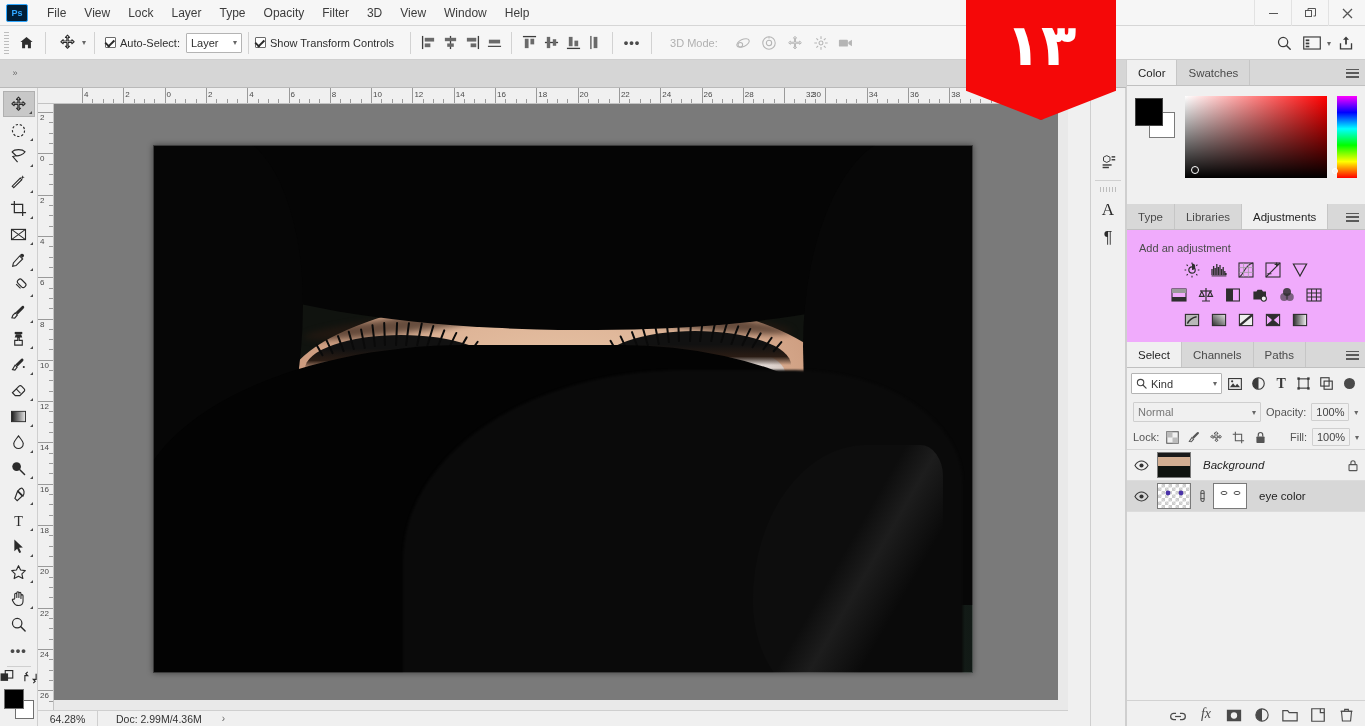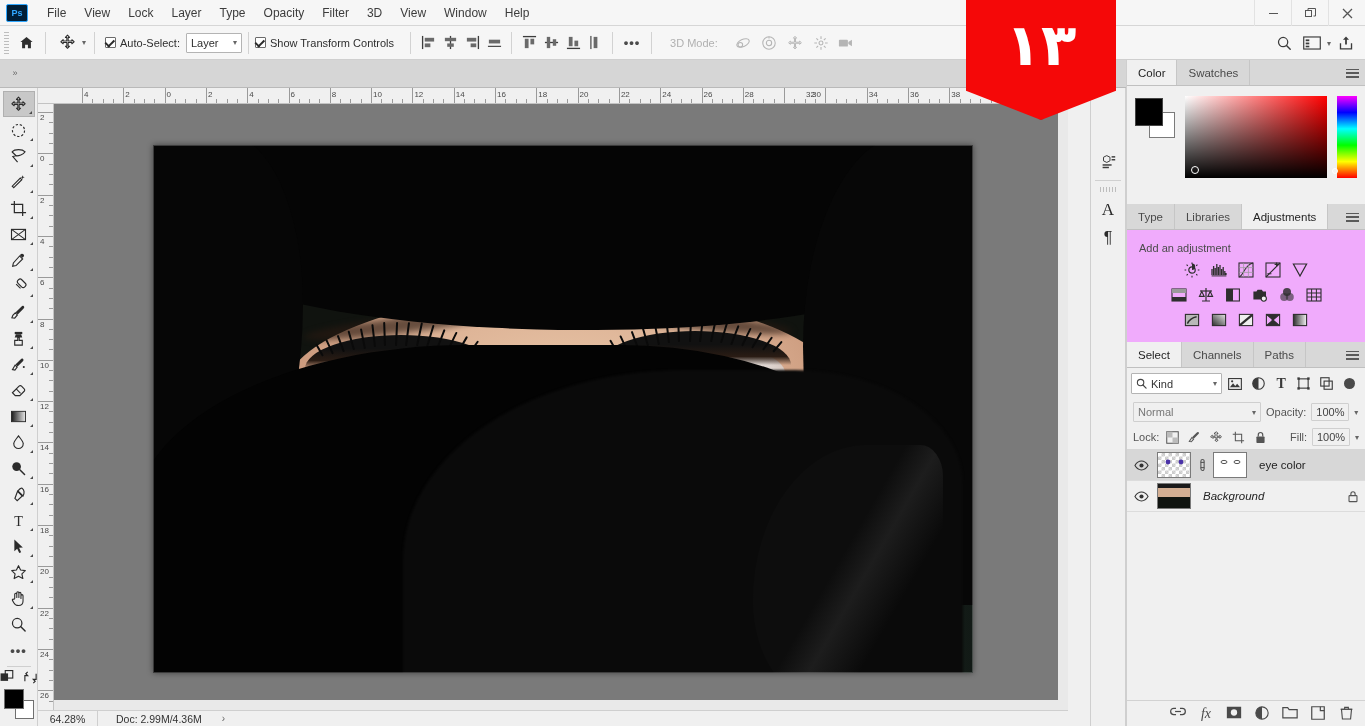--- a/index.html
+++ b/index.html
@@ -303,21 +303,21 @@
     background:linear-gradient(180deg,#1a1a1a 0 18%, #d3ae92 18% 55%, #101410 55% 100%);
   }
   .link-ico { width:10px; display:flex; align-items:center; justify-content:center; color:#555; font-size:12px; }
   .layer-name { font-size:11.5px; color:#232323; margin-left:6px; }
   .layer-name.bg { font-style:italic; }
   .lock-badge { margin-left:auto; color:#555; }
   .panel-footer {
     position:absolute; left:0; bottom:0; width:239px; height:26px; background:#f0f0f0;
     border-top:1px solid #d2d2d2; display:flex; align-items:center; justify-content:flex-end; gap:12px; padding-right:12px;
   }
-  .foot-ico { width:16px; height:16px; display:flex; align-items:flex-start; justify-content:center; color:#4a4a4a; }
+  .foot-ico { width:16px; height:16px; display:flex; align-items:flex-end; justify-content:center; color:#4a4a4a; }
 
   
   .ribbon {
     position:absolute; left:966px; top:-2px; width:150px; height:122px; z-index:50;
     background:#f50808;
     clip-path: polygon(0 0, 100% 0, 100% 76%, 50% 100%, 0 76%);
     display:flex; align-items:flex-start; justify-content:center;
     box-shadow:0 2px 5px rgba(0,0,0,.3);
   }
   .ribbon-num {
@@ -1268,64 +1268,64 @@
           <path d="M4.6 6V4a2.4 2.4 0 014.8 0v2" fill="none" stroke="#555" stroke-width="1.3"></path>
         </svg>
       </span>
       <span style="margin-left:16px;">Fill:</span>
       <span class="num-field">100%</span>
       <span class="chev">▾</span>
     </div>
 
     <div class="layer-list">
 
-      <div class="layer-row selected">
-        <span class="eye-ico">
-          <svg width="15" height="11" viewBox="0 0 16 11">
-            <path d="M8 0.8C3.8 0.8 1 5.5 1 5.5S3.8 10.2 8 10.2s7-4.7 7-4.7S12.2 0.8 8 0.8z" fill="none" stroke="#333" stroke-width="1.1"></path>
-            <circle cx="8" cy="5.5" r="2.2" fill="#333"></circle>
-          </svg>
-        </span>
-        <span class="thumb checker">
-          <svg width="34" height="26" viewBox="0 0 34 26" style="position:absolute;left:0;top:0;">
-            <circle cx="10" cy="9" r="2.4" fill="#4a32a8"></circle>
-            <circle cx="23" cy="9" r="2.4" fill="#4a32a8"></circle>
-          </svg>
-        </span>
-        <span class="link-ico">
-          <svg width="9" height="14" viewBox="0 0 10 15">
-            <path d="M3.2 4.6V3.2a1.8 1.8 0 013.6 0v1.4M3.2 10.4v1.4a1.8 1.8 0 003.6 0v-1.4" fill="none" stroke="#555" stroke-width="1.2"></path>
-            <rect x="3.2" y="4.6" width="3.6" height="5.8" fill="none" stroke="#555" stroke-width="1.2"></rect>
-          </svg>
-        </span>
-        <span class="thumb">
-          <svg width="34" height="26" viewBox="0 0 34 26" style="position:absolute;left:0;top:0;background:#fff;">
-            <ellipse cx="10" cy="9" rx="3" ry="1.6" fill="none" stroke="#555" stroke-width="1"></ellipse>
-            <ellipse cx="23" cy="9" rx="3" ry="1.6" fill="none" stroke="#555" stroke-width="1"></ellipse>
-          </svg>
-        </span>
-        <span class="layer-name">eye color</span>
-      </div>
-
       <div class="layer-row">
         <span class="eye-ico">
           <svg width="15" height="11" viewBox="0 0 16 11">
             <path d="M8 0.8C3.8 0.8 1 5.5 1 5.5S3.8 10.2 8 10.2s7-4.7 7-4.7S12.2 0.8 8 0.8z" fill="none" stroke="#333" stroke-width="1.1"></path>
             <circle cx="8" cy="5.5" r="2.2" fill="#333"></circle>
           </svg>
         </span>
         <span class="thumb thumb-photo"></span>
         <span class="layer-name bg">Background</span>
         <span class="lock-badge">
           <svg width="12" height="13" viewBox="0 0 13 14">
             <rect x="2.2" y="6" width="8.6" height="6.6" rx="0.8" fill="none" stroke="#555" stroke-width="1.2"></rect>
             <path d="M4.2 6V4.2a2.3 2.3 0 014.6 0V6" fill="none" stroke="#555" stroke-width="1.2"></path>
           </svg>
         </span>
       </div>
+
+      <div class="layer-row selected">
+        <span class="eye-ico">
+          <svg width="15" height="11" viewBox="0 0 16 11">
+            <path d="M8 0.8C3.8 0.8 1 5.5 1 5.5S3.8 10.2 8 10.2s7-4.7 7-4.7S12.2 0.8 8 0.8z" fill="none" stroke="#333" stroke-width="1.1"></path>
+            <circle cx="8" cy="5.5" r="2.2" fill="#333"></circle>
+          </svg>
+        </span>
+        <span class="thumb checker">
+          <svg width="34" height="26" viewBox="0 0 34 26" style="position:absolute;left:0;top:0;">
+            <circle cx="10" cy="9" r="2.4" fill="#4a32a8"></circle>
+            <circle cx="23" cy="9" r="2.4" fill="#4a32a8"></circle>
+          </svg>
+        </span>
+        <span class="link-ico">
+          <svg width="9" height="14" viewBox="0 0 10 15">
+            <path d="M3.2 4.6V3.2a1.8 1.8 0 013.6 0v1.4M3.2 10.4v1.4a1.8 1.8 0 003.6 0v-1.4" fill="none" stroke="#555" stroke-width="1.2"></path>
+            <rect x="3.2" y="4.6" width="3.6" height="5.8" fill="none" stroke="#555" stroke-width="1.2"></rect>
+          </svg>
+        </span>
+        <span class="thumb">
+          <svg width="34" height="26" viewBox="0 0 34 26" style="position:absolute;left:0;top:0;background:#fff;">
+            <ellipse cx="10" cy="9" rx="3" ry="1.6" fill="none" stroke="#555" stroke-width="1"></ellipse>
+            <ellipse cx="23" cy="9" rx="3" ry="1.6" fill="none" stroke="#555" stroke-width="1"></ellipse>
+          </svg>
+        </span>
+        <span class="layer-name">eye color</span>
+      </div>
     </div>
 
     <div class="panel-footer">
       <span class="foot-ico">
         <svg width="16" height="11" viewBox="0 0 17 11">
           <path d="M6.4 2.2H4a3.3 3.3 0 000 6.6h2.4M10.6 2.2H13a3.3 3.3 0 010 6.6h-2.4" fill="none" stroke="#4a4a4a" stroke-width="1.3"></path>
           <path d="M5.4 5.5h6.2" stroke="#4a4a4a" stroke-width="1.3"></path>
         </svg>
       </span>
       <span class="foot-ico">

